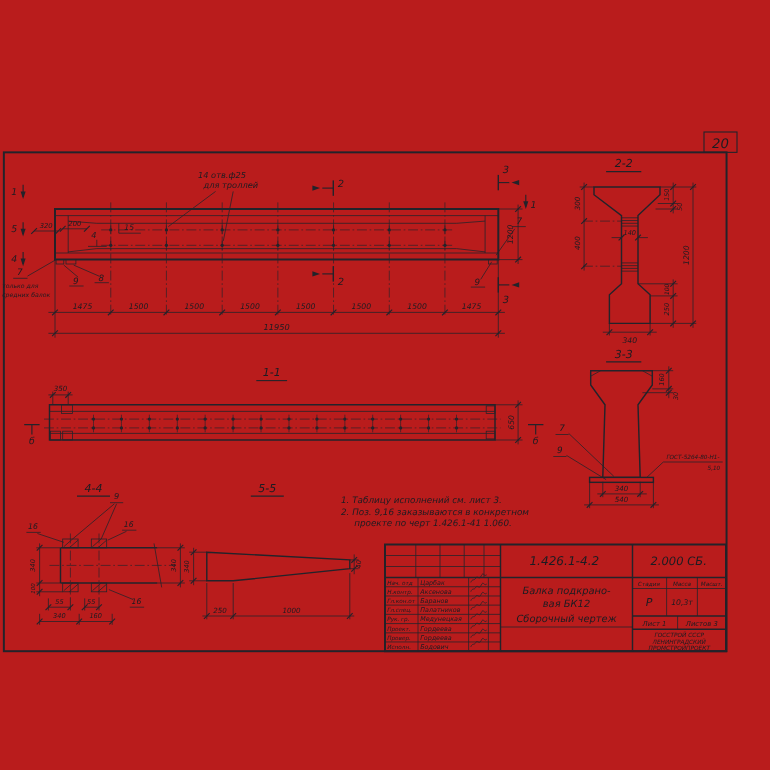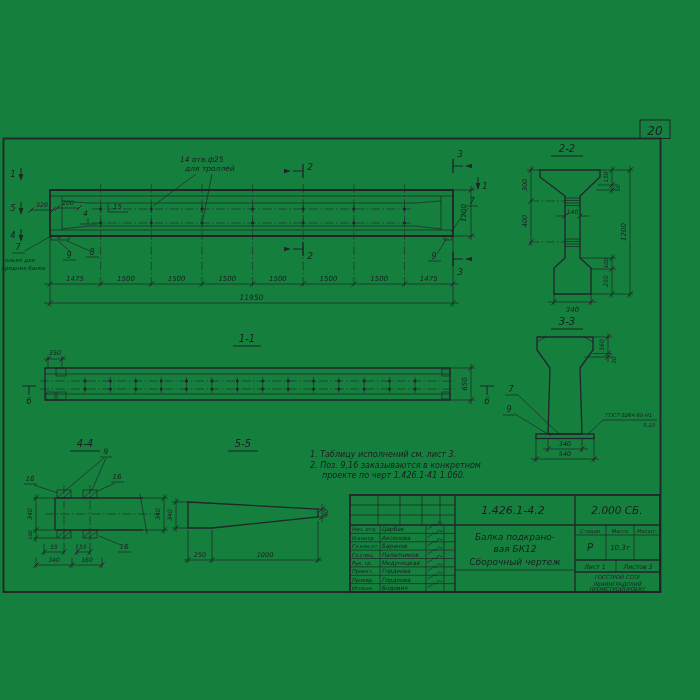--- a/index.html
+++ b/index.html
@@ -1,16 +1,16 @@
 <!DOCTYPE html>
 <html><head>
 <meta charset="utf-8">
 <style>
   html,body{margin:0;padding:0;background:#ffffff;}
-  .stage{width:700px;height:700px;position:relative;background:#15803d;}
+  .stage{width:700px;height:700px;position:relative;background:#b91c1c;}
   svg{display:block;}
   .ln  {stroke:#23232a;stroke-width:0.7;fill:none;}
   .ln1 {stroke:#23232a;stroke-width:1.0;fill:none;}
   .lnm {stroke:#23232a;stroke-width:1.3;fill:none;}
   .ln2 {stroke:#23232a;stroke-width:1.8;fill:none;}
   .dd  {stroke:#23232a;stroke-width:0.6;fill:none;stroke-dasharray:9 2.5 1.5 2.5;}
   .lbl {font-family:"DejaVu Sans",sans-serif;font-style:italic;fill:#1c1c22;}
 </style>
 </head>
 <body>

